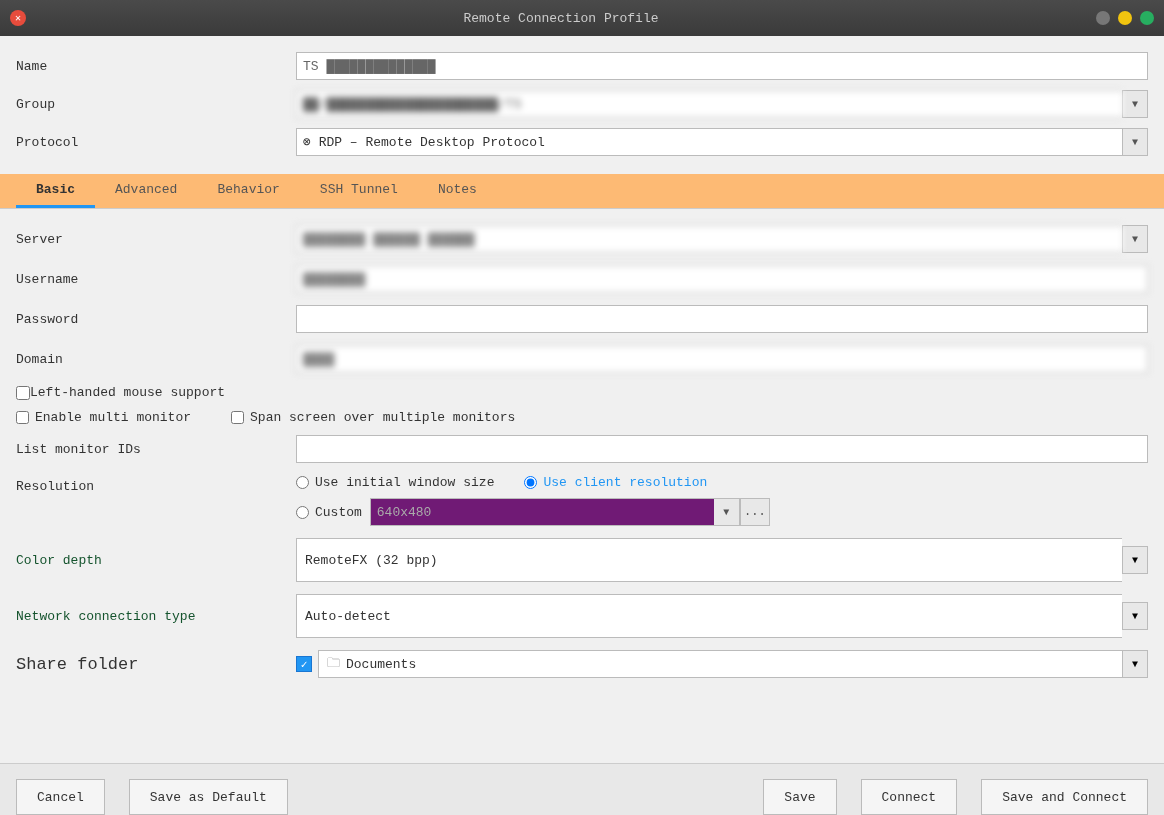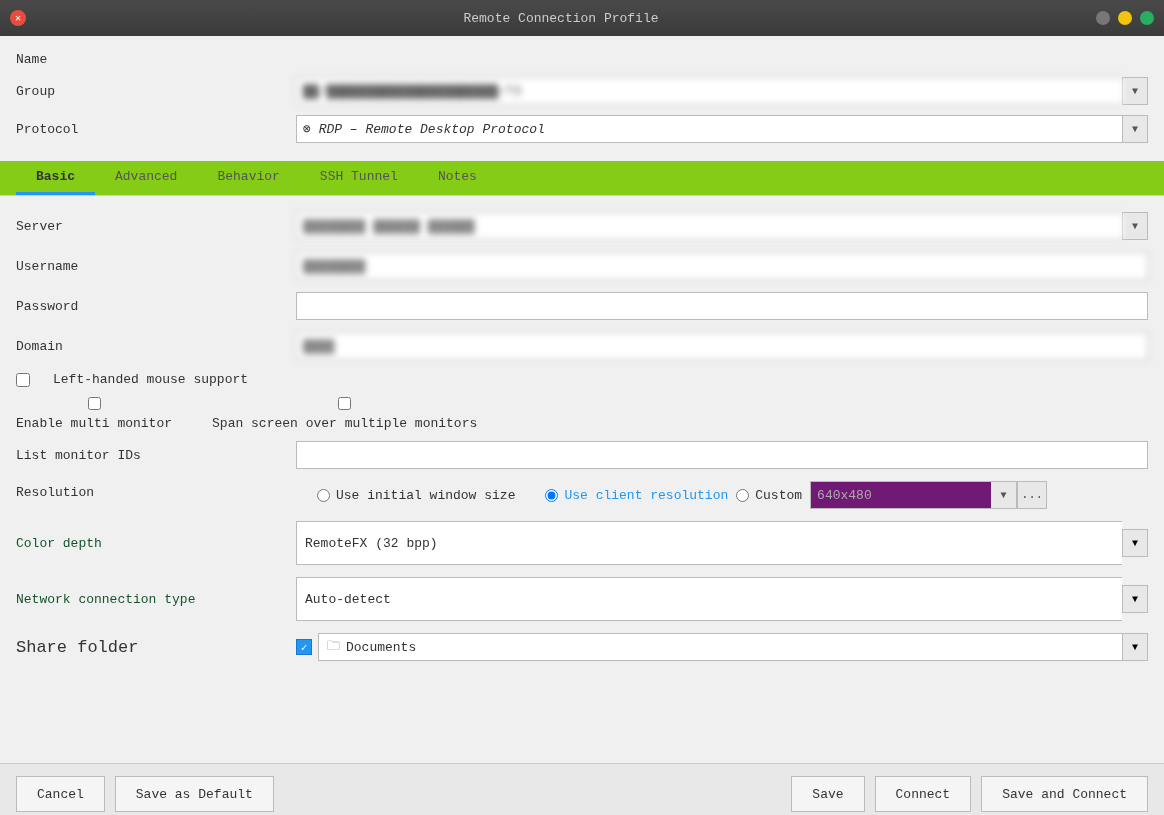--- a/index.html
+++ b/index.html
@@ -97,38 +97,37 @@
     .form-input-dropdown input {
       flex: 1;
       height: 28px;
       border: 1px solid #bbb;
       border-right: none;
       background: #fff;
       padding: 0 6px;
       font-size: 13px;
       font-family: 'Courier New', Courier, monospace;
       color: #555;
-      font-style: italic;
     }
     .dropdown-arrow {
       width: 26px;
       height: 28px;
       border: 1px solid #bbb;
       background: #e8e8e8;
       display: flex;
       align-items: center;
       justify-content: center;
       cursor: pointer;
       font-size: 10px;
       color: #555;
     }
 
     
     .tabs-container {
-      background: #84cc16;
+      background: #fdba74;
       border-bottom: 1px solid #ccc;
       display: flex;
       padding: 0 16px;
     }
     .tab {
       padding: 8px 20px;
       cursor: pointer;
       font-size: 13px;
       color: #555;
       border-bottom: 3px solid transparent;
@@ -183,21 +182,21 @@
       color: #777;
     }
     .content-input-dropdown .dropdown-arrow {
       height: 28px;
     }
 
     .checkbox-row {
       display: flex;
       align-items: center;
       margin-bottom: 10px;
-      gap: 23px;
+      gap: 0;
     }
     .checkbox-row input[type=checkbox] {
       width: 14px;
       height: 14px;
       cursor: pointer;
     }
     .checkbox-label {
       font-size: 13px;
       color: #333;
       font-family: 'Courier New', Courier, monospace;
@@ -205,39 +204,37 @@
     .double-checkbox-row {
       display: flex;
       align-items: center;
       margin-bottom: 10px;
       gap: 40px;
     }
     .checkbox-item {
       display: flex;
       align-items: center;
       gap: 6px;
-      flex-direction: column;
     }
 
     .resolution-row {
       display: flex;
       align-items: flex-start;
       margin-bottom: 12px;
-      gap: 21px;
     }
     .resolution-label {
       width: 280px;
       color: #333;
       font-size: 13px;
       padding-top: 4px;
     }
     .resolution-options {
       flex: 1;
       display: flex;
-      flex-direction: row;
+      flex-direction: column;
       gap: 8px;
     }
     .resolution-radio-row {
       display: flex;
       align-items: center;
       gap: 30px;
     }
     .radio-item {
       display: flex;
       align-items: center;
@@ -377,23 +374,23 @@
     .folder-icon {
       color: #888;
     }
 
     
     .bottom-bar {
       background: #e8e8e8;
       border-top: 1px solid #ccc;
       height: 52px;
       display: flex;
-      align-items: flex-start;
-      padding: 12px 16px;
-      gap: 10px;
+      align-items: flex-end;
+      padding: 0 16px;
+      gap: 24px;
     }
     .btn {
       height: 36px;
       border: 1px solid #bbb;
       background: #f5f5f5;
       padding: 0 20px;
       font-size: 13px;
       font-family: 'Courier New', Courier, monospace;
       color: #333;
       cursor: pointer;
@@ -419,20 +416,21 @@
     <div class="win-btn maximize"></div>
   </div>
 </div>
 
 <div class="main-window">
 
   <div class="form-area">
 
     <div class="form-row">
       <div class="form-label">Name</div>
+      <input class="form-input" type="text" value="TS ██████████████" style="color: rgb(102, 102, 102);">
     </div>
 
     <div class="form-row">
       <div class="form-label">Group</div>
       <div class="form-input-dropdown">
         <input type="text" value="██/██████████████████████/TS" style="color: rgb(102, 102, 102); filter: blur(3px);">
         <div class="dropdown-arrow">▼</div>
       </div>
     </div>
 

